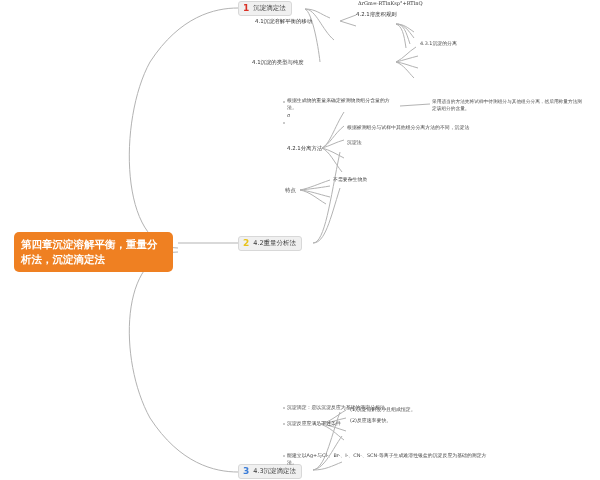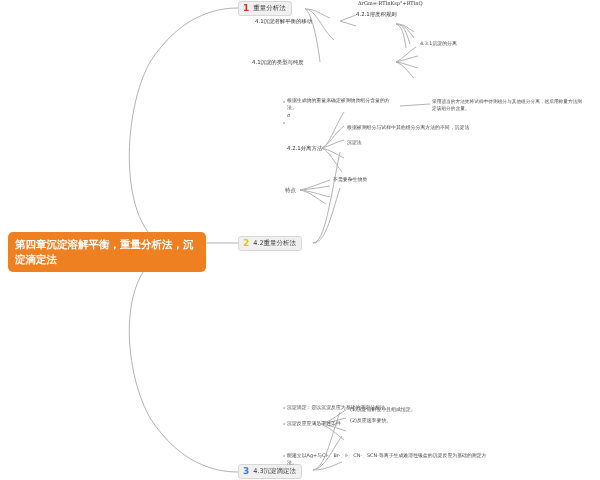--- a/index.html
+++ b/index.html
@@ -11,22 +11,22 @@
     overflow:hidden;
     position:relative;
   }
   #canvas{position:absolute;left:0;top:0;width:600px;height:480px;}
   svg.lines{position:absolute;left:0;top:0;width:600px;height:480px;pointer-events:none;}
   svg.lines path, svg.lines line{fill:none;stroke:#b3b3b3;stroke-width:1;}
 
   
   .root{
     position:absolute;
-    left:8px;top:232px;
-    width:198px;
+    left:14px;top:232px;
+    width:159px;
     box-sizing:border-box;
     background:#ef8022;
     border-radius:5px;
     padding:5px 7px;
     color:#ffffff;
     font-size:10.5px;
     font-weight:bold;
     line-height:1.45;
     letter-spacing:0px;
   }
@@ -130,21 +130,21 @@
     <path d="M320 424 C 330 425, 336 428, 346 431"></path>
     <path d="M320 424 C 330 427, 336 434, 344 440"></path>
   </svg>
 
   <div class="root">
     <span>第四章沉淀溶解平衡，重量分析法，沉淀滴定法</span>
   </div>
 
   <div class="chip c1" style="left:238px;top:1px;">
     <span class="num">1</span>
-    <span>重量分析法</span>
+    <span>沉淀滴定法</span>
   </div>
 
   <div class="node lvl2" style="left:255px;top:17px;">
     <span>4.1沉淀溶解平衡的移动</span>
   </div>
 
   <div class="node lvl2" style="left:356px;top:10px;">
     <span>4.2.1溶度积规则</span>
   </div>
 

